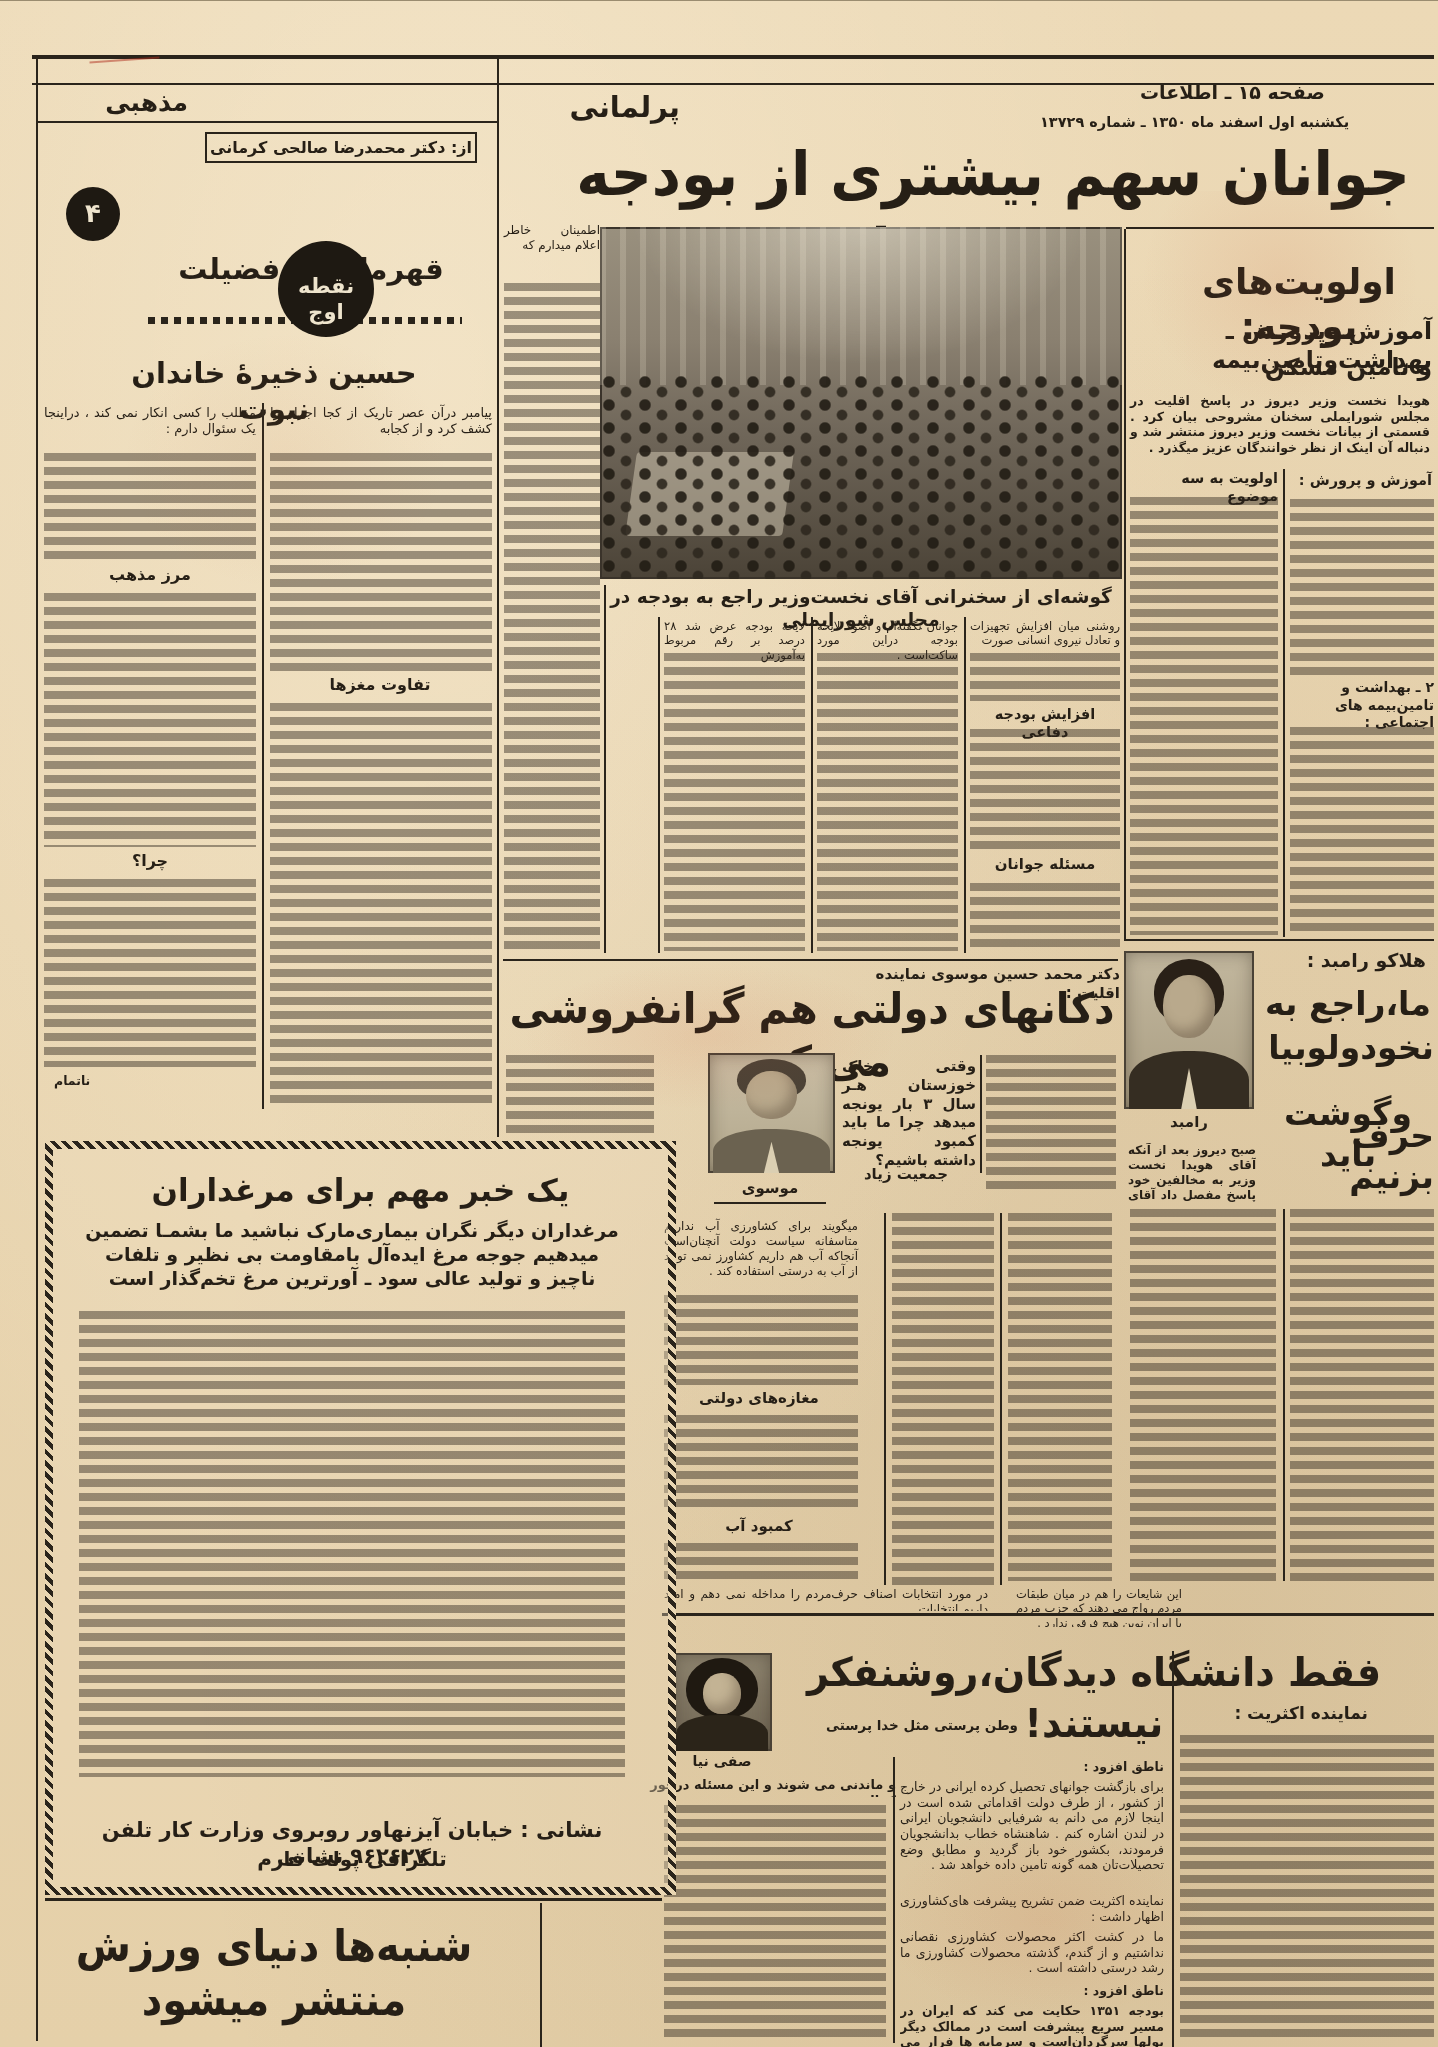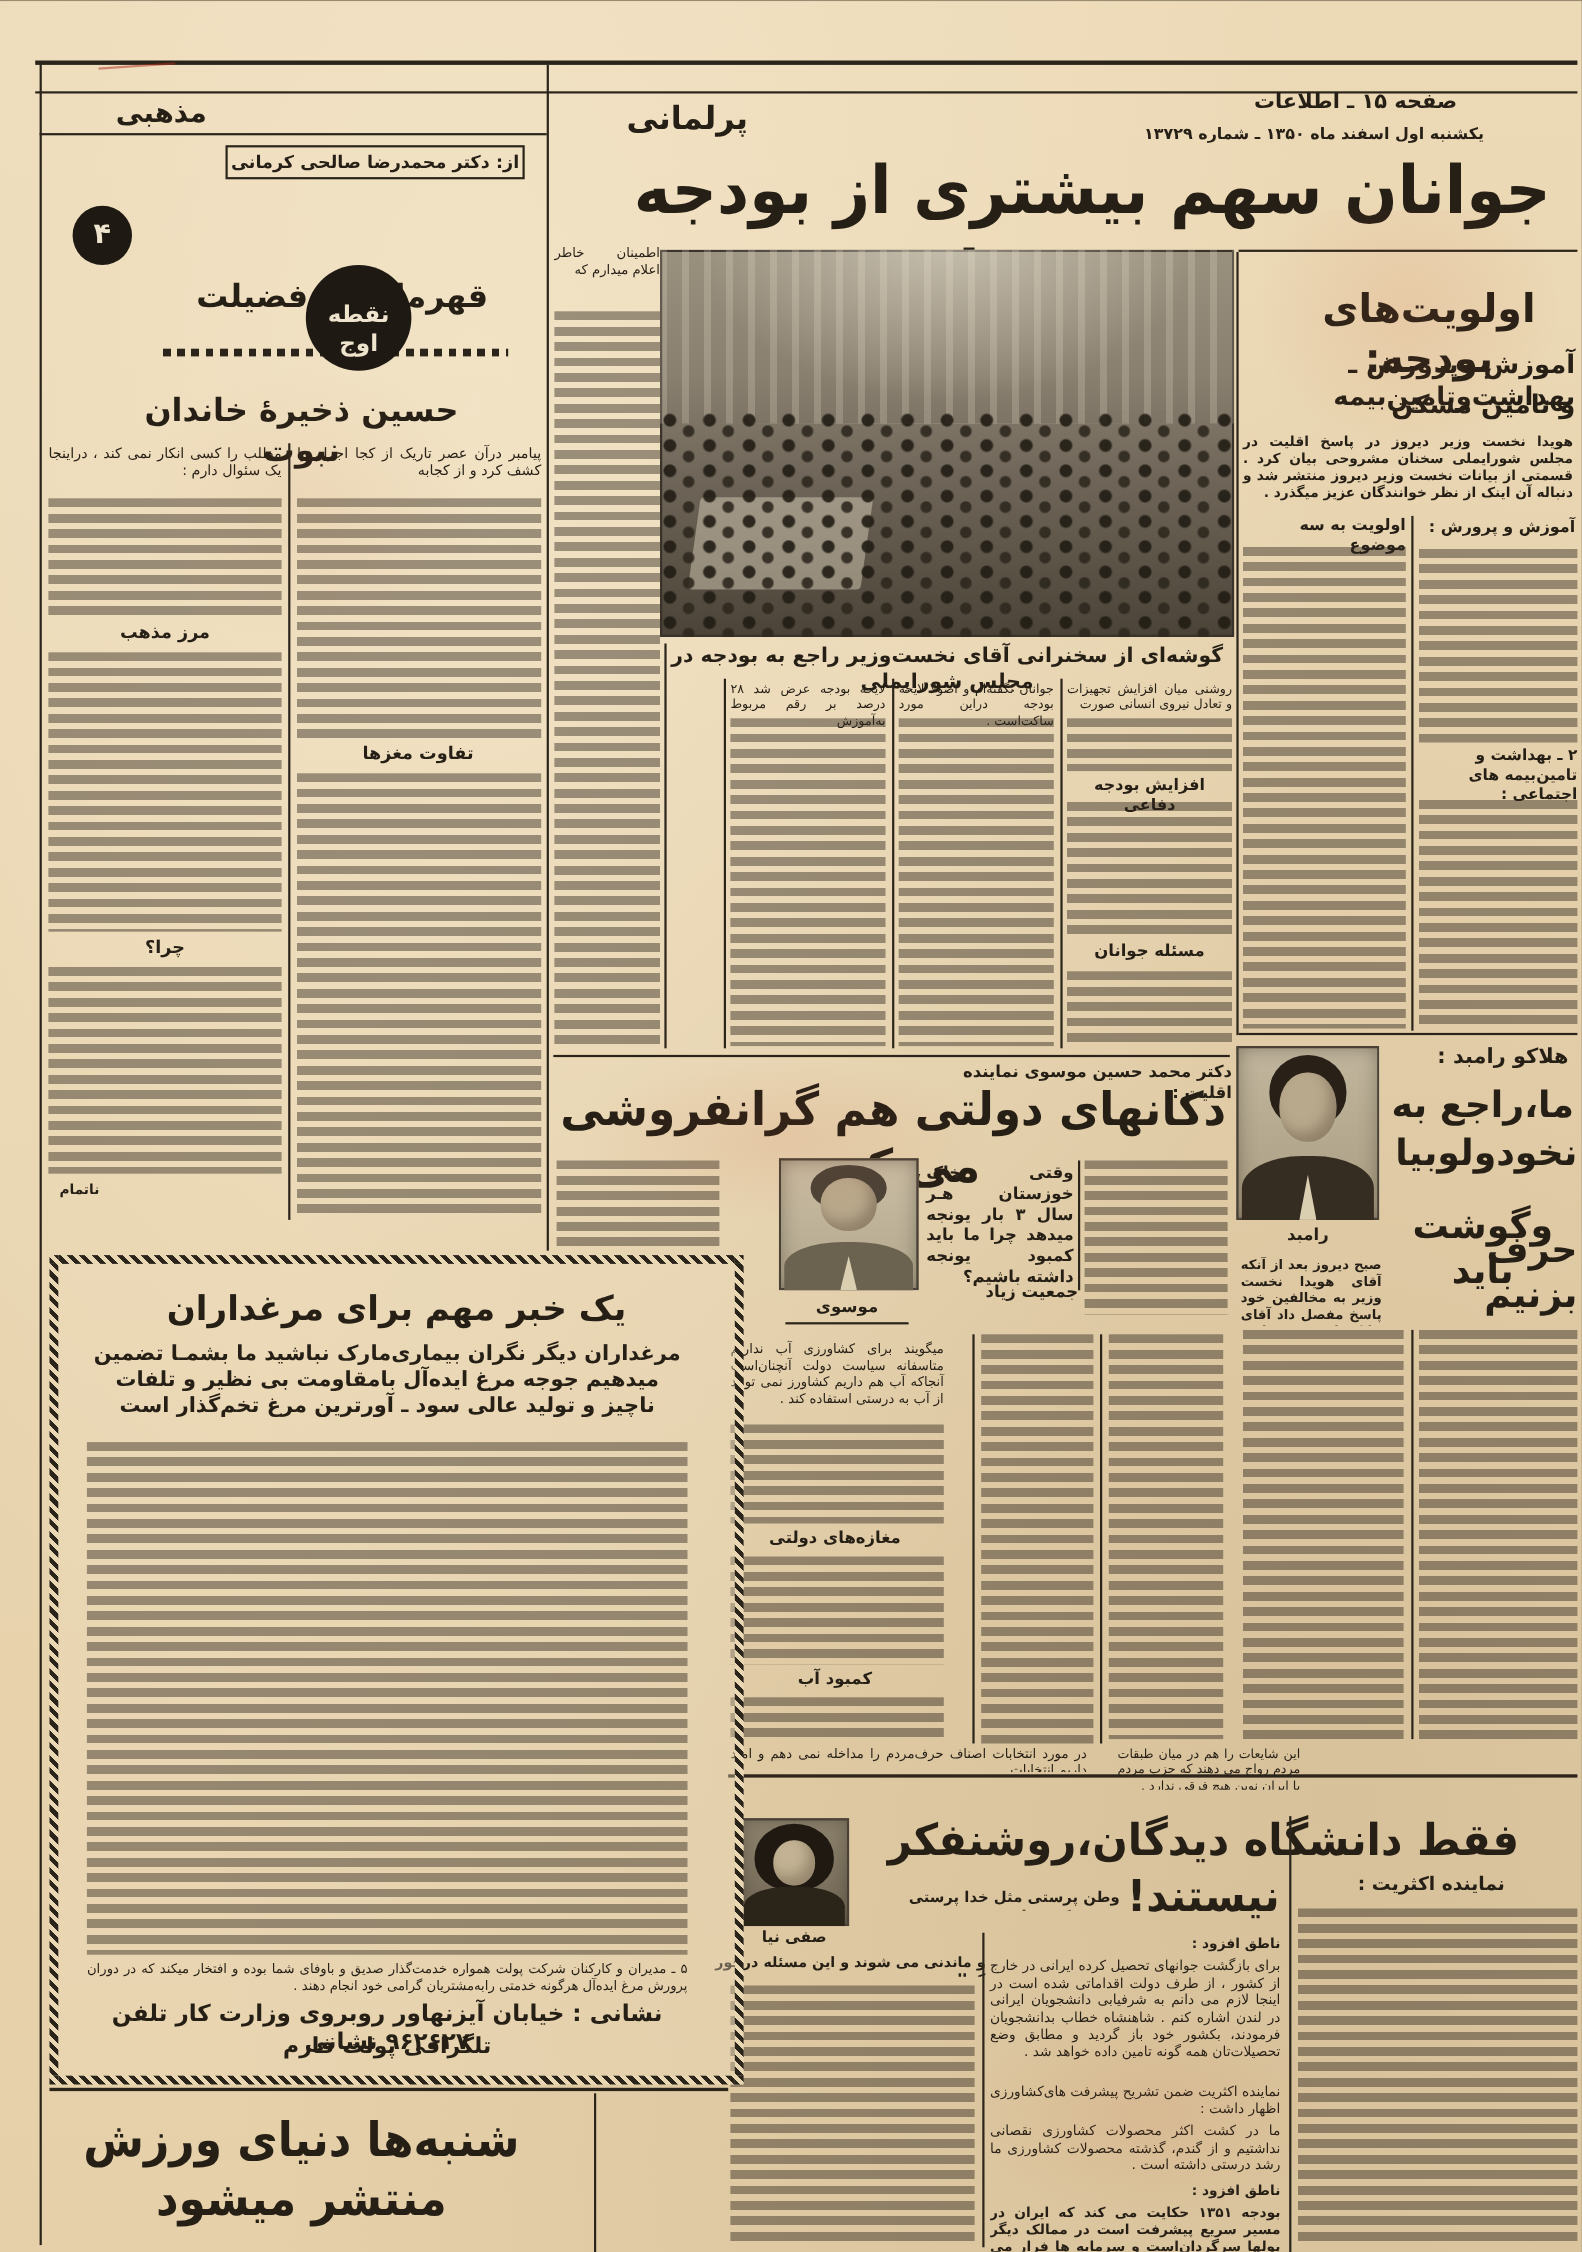--- a/index.html
+++ b/index.html
@@ -127,21 +127,21 @@
 
   <div class="portrait" style="left:708px;top:1052px;width:127px;height:120px">
     <div class="p-hair" style="height:34%;background:#4a4236"></div>
     <div class="p-face"></div>
     <div class="p-suit" style="background:#6b6250"></div>
     <div class="p-shirt"></div>
   </div>
   <div class="t b c" style="left:714px;top:1178px;width:112px;font-size:15px;border-bottom:2px solid #2a241b;padding-bottom:4px">موسوی</div>
 
   <div class="t b j" style="left:842px;top:1056px;width:134px;font-size:15px">وقتی خاک خوزستان هـر سال ۳ بار یونجه میدهد چرا ما باید کمبود یونجه داشته باشیم؟</div>
-  <div class="t b c" style="left:880px;top:1164px;width:116px;font-size:15px">جمعیت زیاد</div>
+  <div class="t b c" style="left:848px;top:1164px;width:116px;font-size:15px">جمعیت زیاد</div>
   <div class="vr" style="left:980px;top:1054px;height:118px;width:1.5px"></div>
   <div class="sim" style="left:986px;top:1054px;width:130px;height:140px"></div>
   <div class="sim" style="left:506px;top:1054px;width:148px;height:80px"></div>
 
   <div class="t j" style="left:664px;top:1218px;width:194px;font-size:12px">میگویند برای کشاورزی آب نداریم متاسفانه سیاست دولت آنچنان‌است آنجاکه آب هم داریم کشاورز نمی تواند از آب به درستی استفاده کند .</div>
   <div class="sim" style="left:664px;top:1294px;width:194px;height:90px"></div>
   <div class="t b c" style="left:684px;top:1388px;width:150px;font-size:15px">مغازه‌های دولتی</div>
   <div class="sim" style="left:664px;top:1414px;width:194px;height:98px"></div>
   <div class="t b c" style="left:694px;top:1516px;width:130px;font-size:15px">کمبود آب</div>
   <div class="sim" style="left:664px;top:1542px;width:194px;height:42px"></div>
@@ -192,21 +192,20 @@
   <div class="t j" style="left:900px;top:1892px;width:264px;font-size:12.5px">نماینده اکثریت ضمن تشریح پیشرفت های‌کشاورزی اظهار داشت :</div>
   <div class="t j" style="left:900px;top:1928px;width:264px;font-size:12.5px">ما در کشت اکثر محصولات کشاورزی نقصانی نداشتیم و از گندم، گذشته محصولات کشاورزی ما رشد درستی داشته است .</div>
   <div class="t b" style="left:900px;top:1982px;width:264px;font-size:12.5px">ناطق افزود :</div>
   <div class="t b j" style="left:900px;top:2002px;width:264px;font-size:12.5px;height:44px;overflow:hidden">بودجه ۱۳۵۱ حکایت می کند که ایران در مسیر سریع پیشرفت است در ممالک دیگر پولها سرگردان‌است و سرمایه ها فرار می کنند . در کشور ما سرمایه متمرکز</div>
   <div class="sim" style="left:1180px;top:1734px;width:254px;height:306px"></div>
 
   <div class="abs" style="left:45px;top:1140px;width:615px;height:738px;border:8px solid;border-image:repeating-linear-gradient(45deg,#2a241b 0 4px,#e9d6b2 4px 8px) 8;background:rgba(238,222,190,.35)">
     <div class="t b c" style="left:0;top:22px;width:100%;font-size:31px">یک خبر مهم برای مرغداران</div>
     <div class="t b c" style="left:26px;top:70px;width:546px;font-size:19px">مرغداران دیگر نگران بیماری‌مارک نباشید ما بشمـا تضمین میدهیم جوجه مرغ ایده‌آل بامقاومت بی نظیر و تلفات ناچیز و تولید عالی سود ـ آورترین مرغ تخم‌گذار است</div>
     <div class="sim" style="left:26px;top:162px;width:546px;height:466px"></div>
-    <div class="t j" style="left:26px;top:634px;width:546px;font-size:12px">۵ ـ مدیران و کارکنان شرکت پولت همواره خدمت‌گذار صدیق و باوفای شما بوده و افتخار میکند که در دوران پرورش مرغ ایده‌آل هرگونه خدمتی رابه‌مشتریان گرامی خود انجام دهند .</div>
     <div class="t b c" style="left:12px;top:668px;width:574px;font-size:21px">نشانی : خیابان آیزنهاور روبروی وزارت کار تلفن ۹۶۲۶۲۷ نشانی</div>
     <div class="t b c" style="left:12px;top:698px;width:574px;font-size:20px">تلگرافی پولت فارم</div>
   </div>
   <div class="hr" style="left:45px;width:617px;top:1897px;height:2.5px"></div>
   <div class="vr" style="left:540px;top:1902px;height:145px;width:1.5px"></div>
 
   <div class="t b" style="left:48px;top:1922px;width:452px;font-size:40px;text-align:center;transform:scaleY(1.08)">شنبه‌ها دنیای ورزش منتشر میشود</div>
 
   <div class="ghost" style="left:1140px;top:190px;width:280px;height:220px;background:radial-gradient(ellipse at 50% 40%, rgba(200,95,55,.12), transparent 70%)"></div>
   <div class="ghost" style="left:520px;top:960px;width:380px;height:150px;background:radial-gradient(ellipse at 50% 50%, rgba(200,80,45,.10), transparent 70%)"></div>

